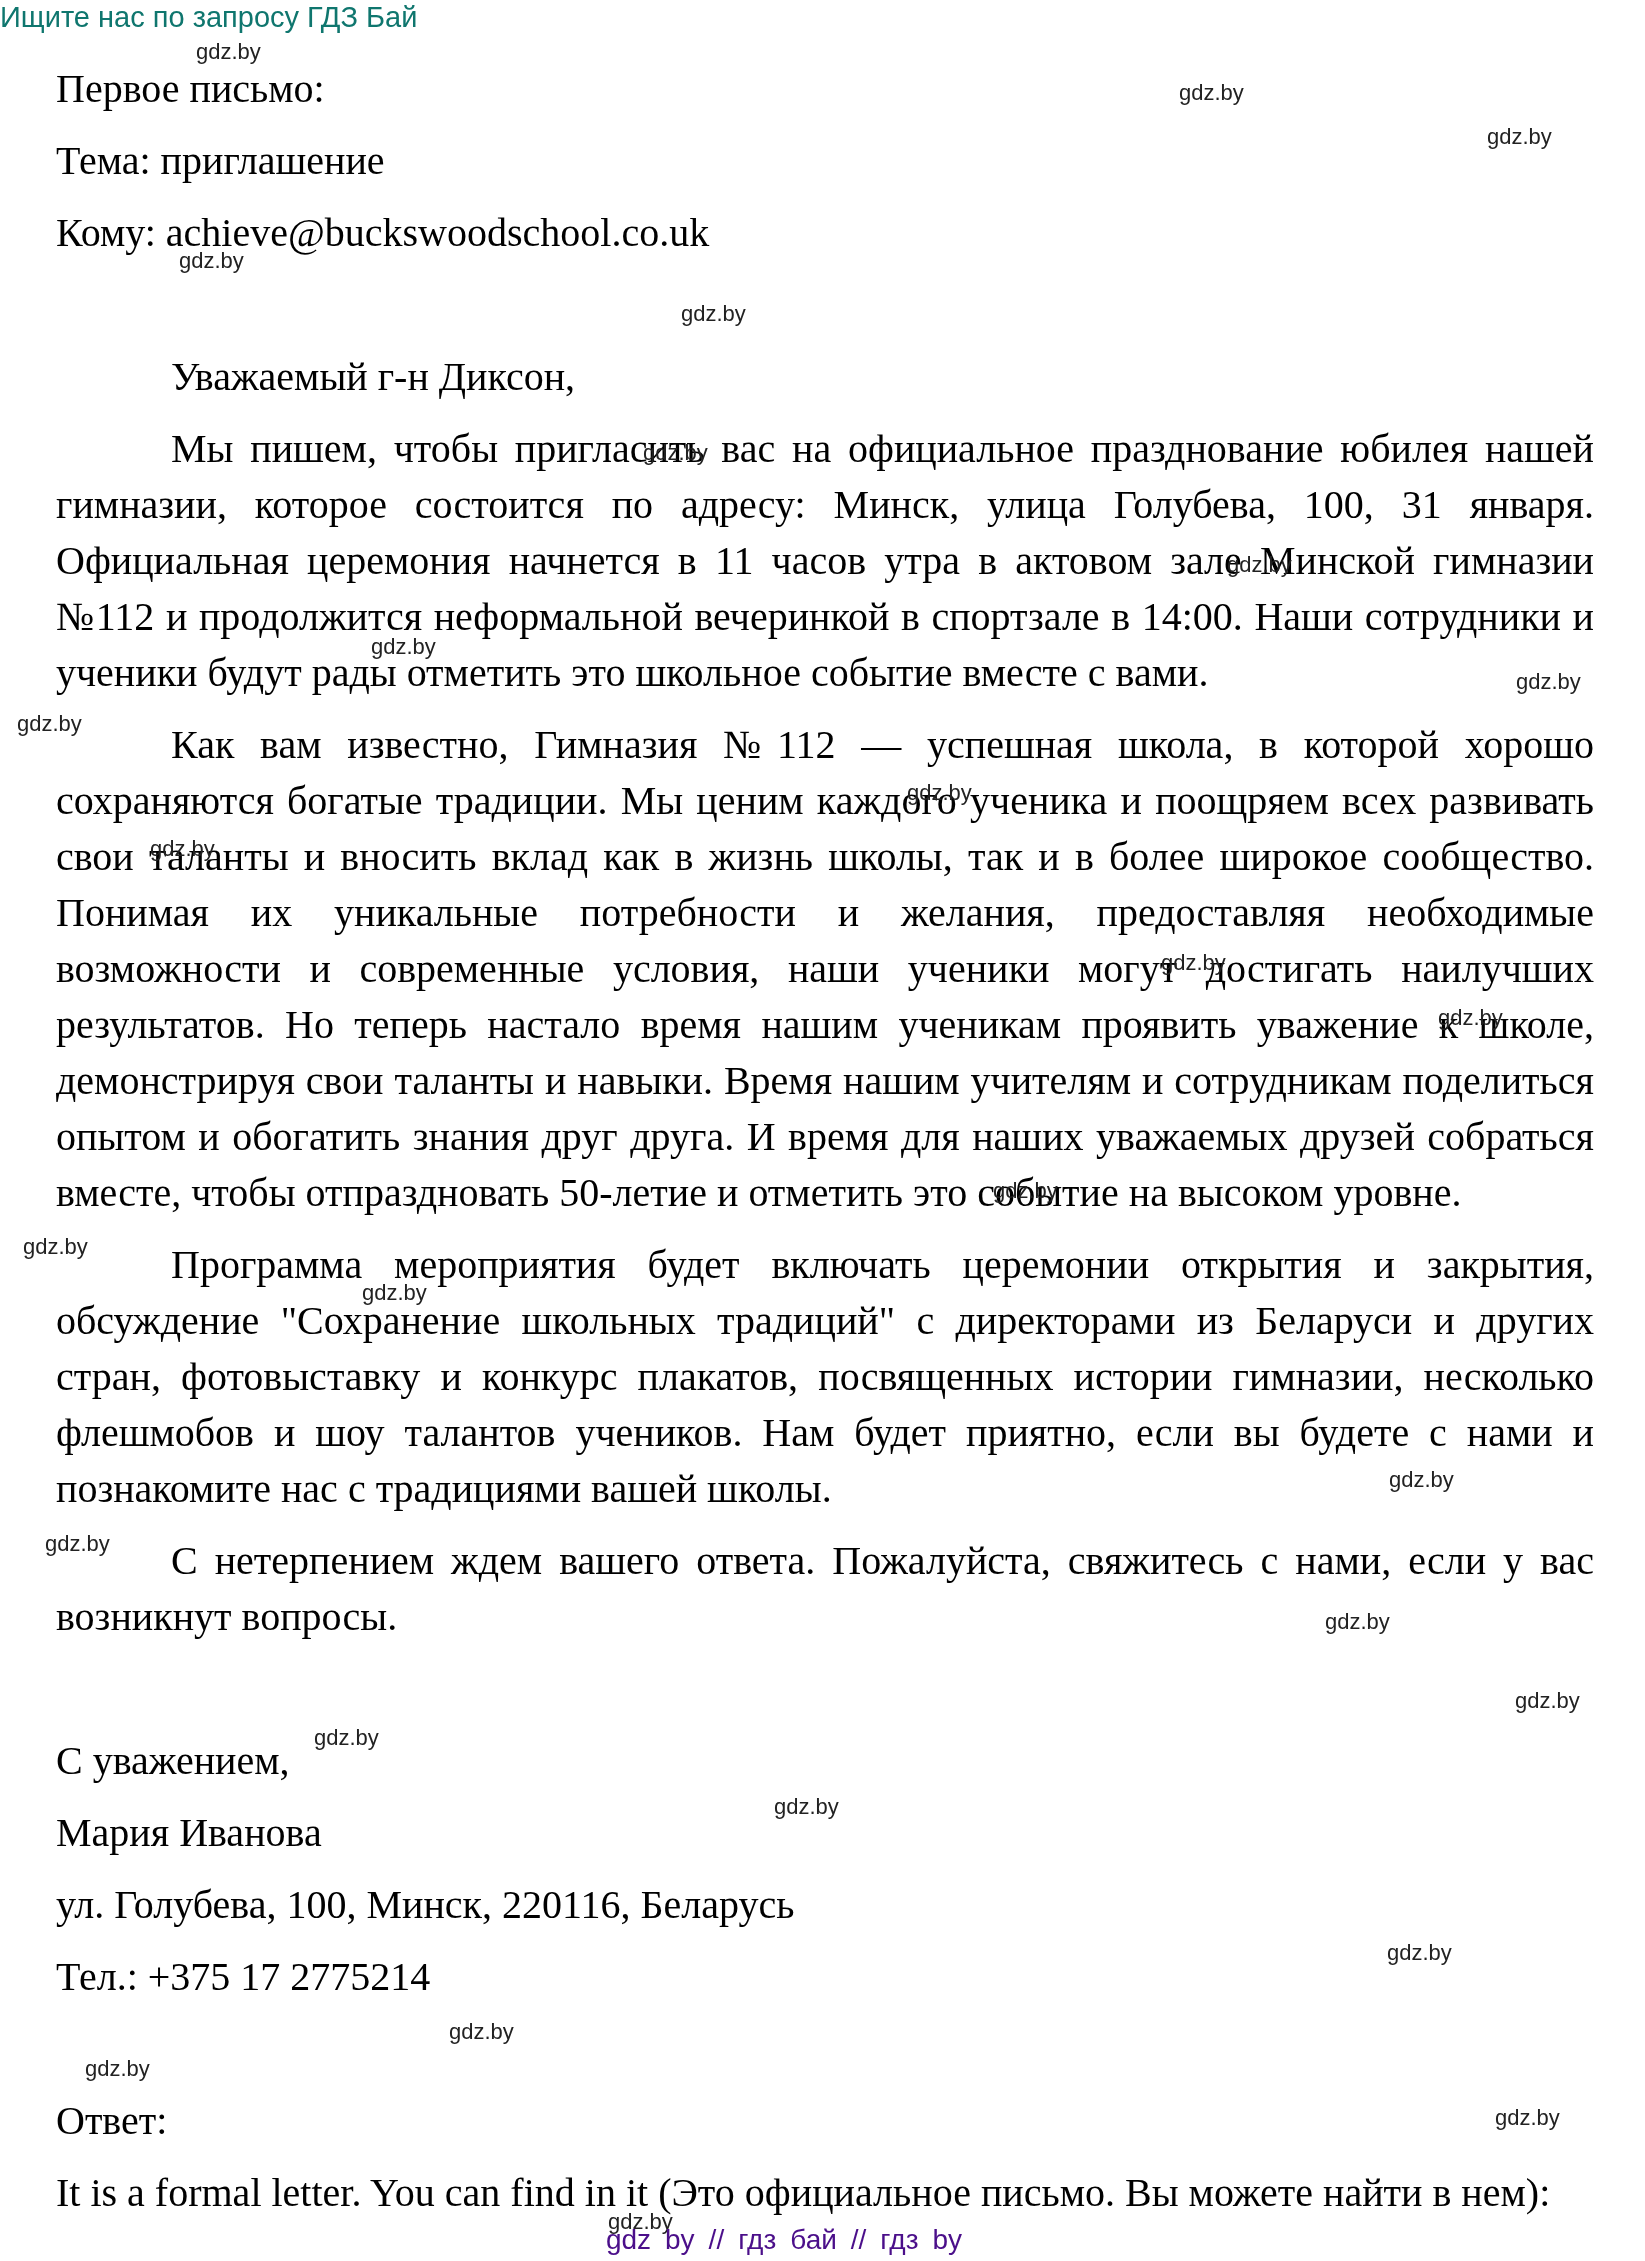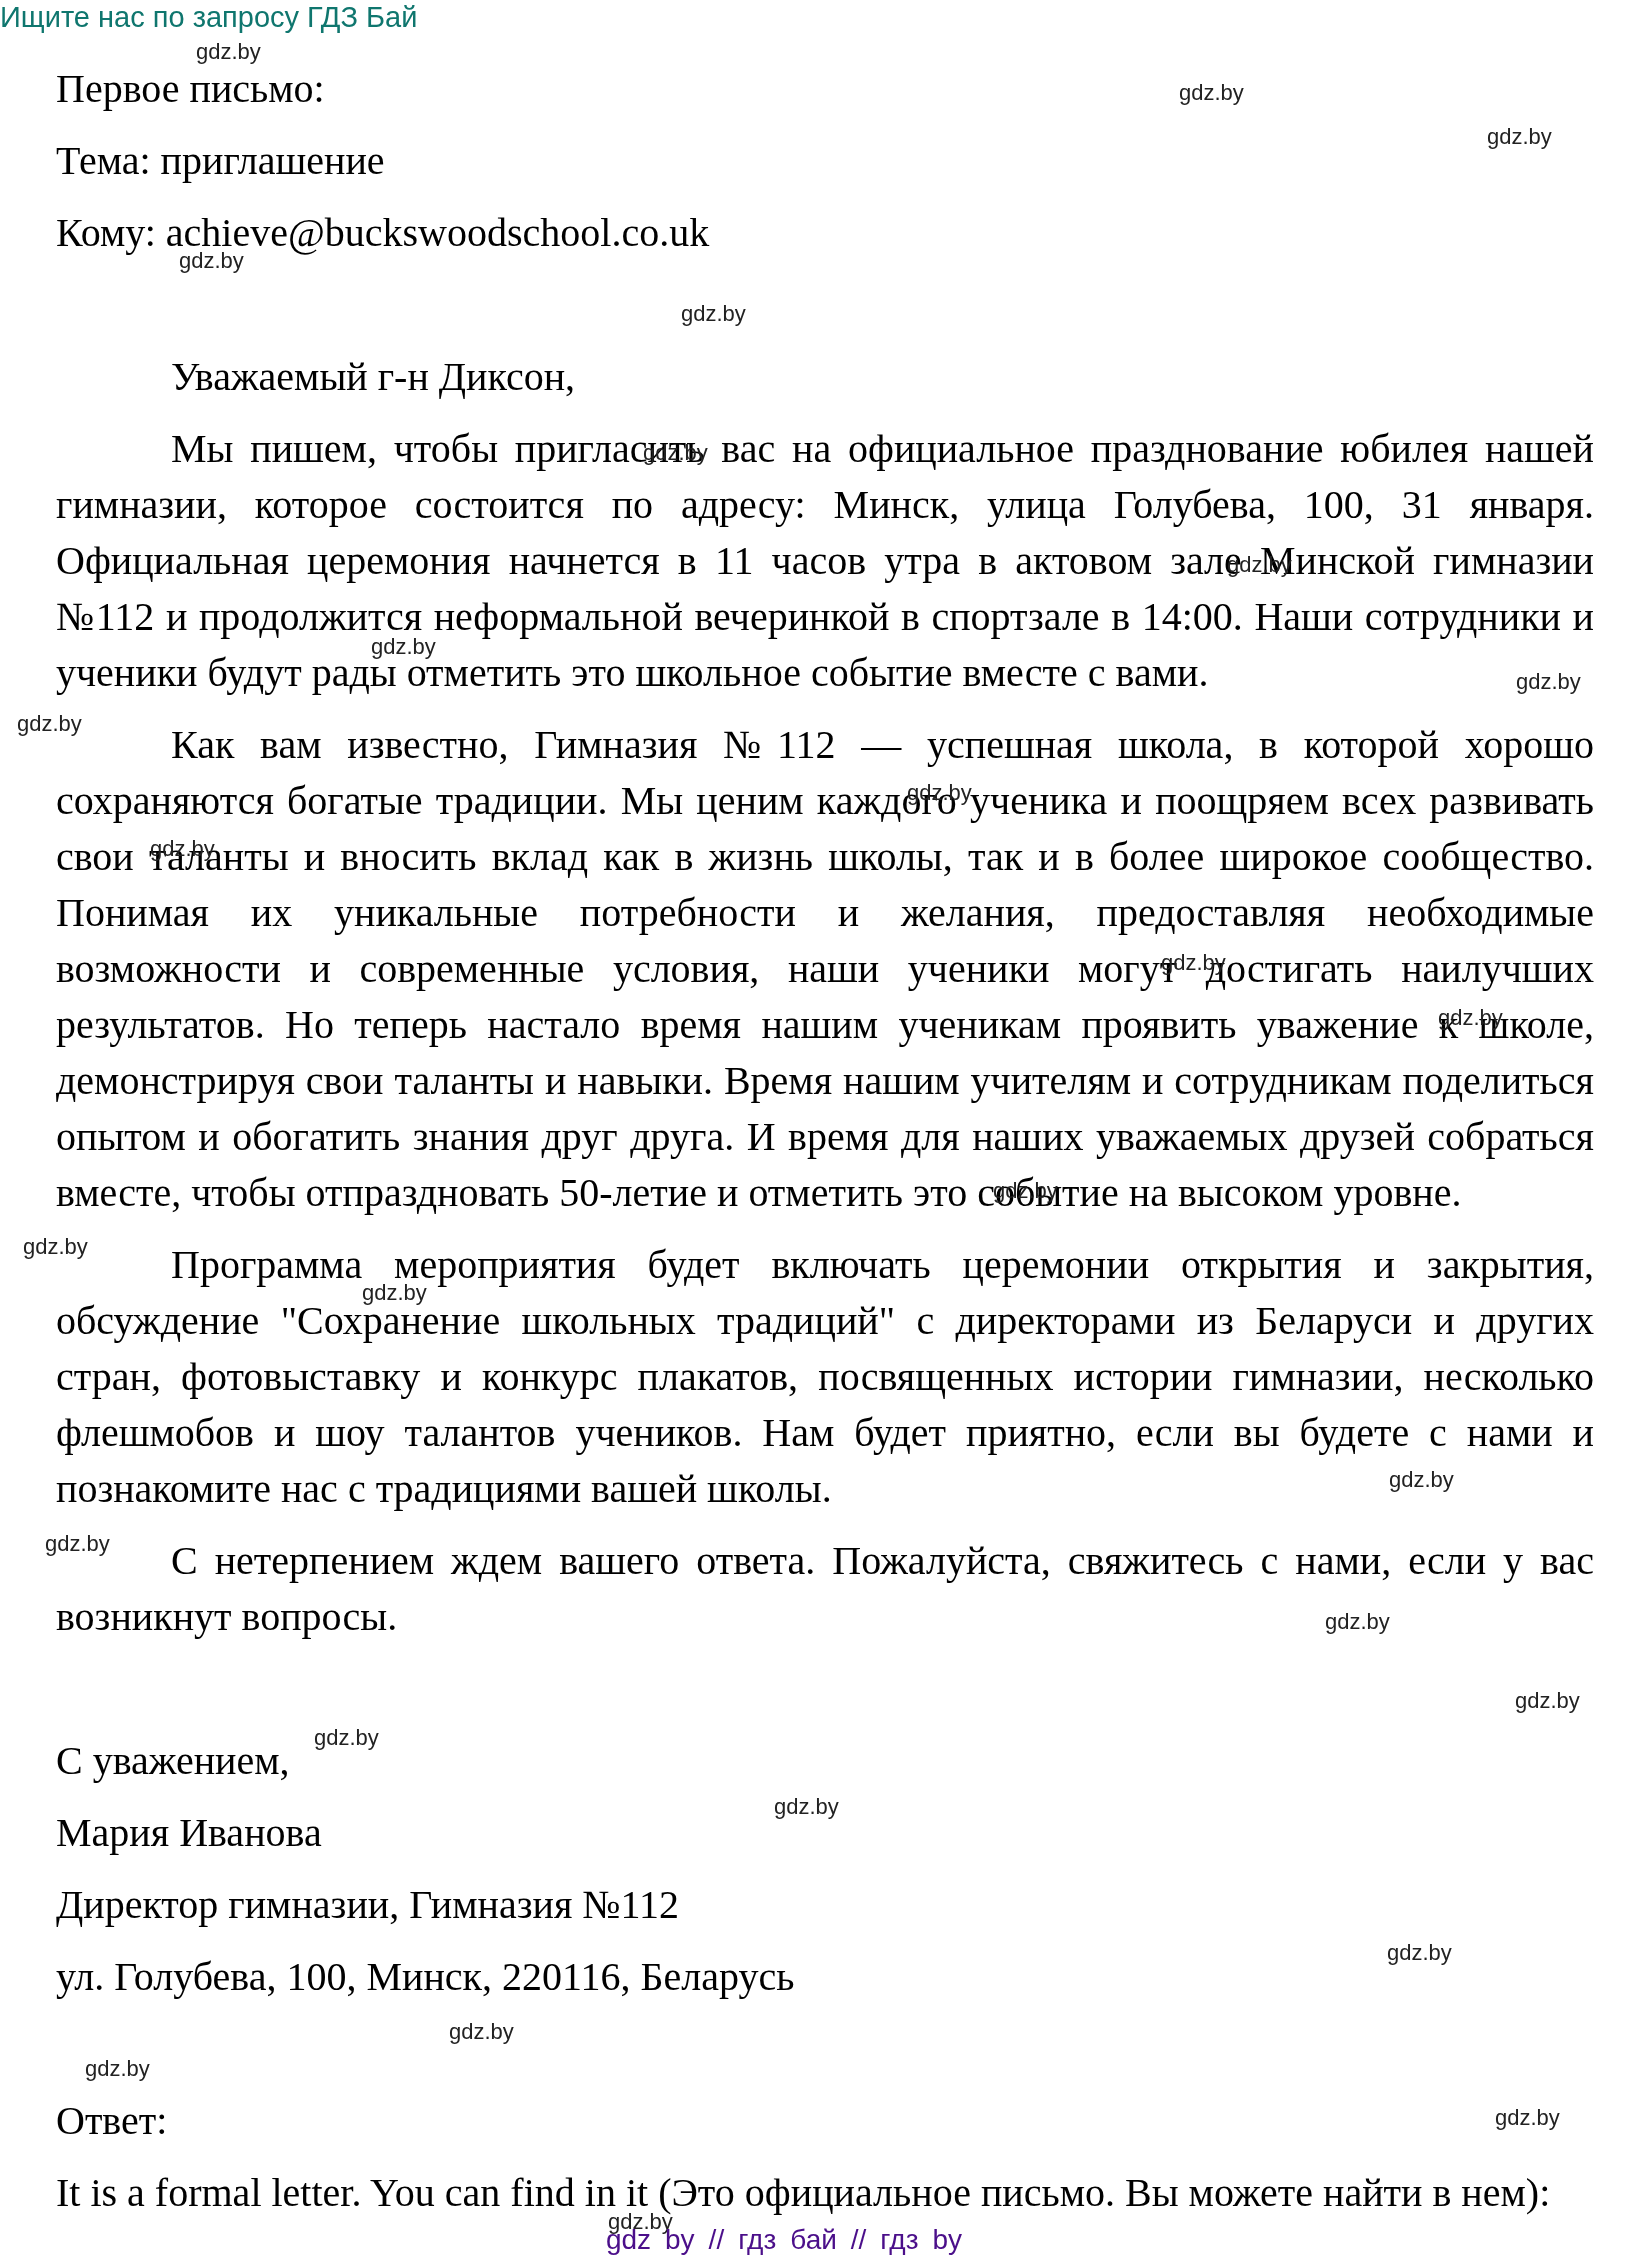--- a/index.html
+++ b/index.html
@@ -27,22 +27,22 @@
   <p>Кому: achieve@buckswoodschool.co.uk</p>
   <div class="gap"></div>
   <p class="indent">Уважаемый г-н Диксон,</p>
   <p class="just indent">Мы пишем, чтобы пригласить вас на официальное празднование юбилея нашей гимназии, которое состоится по адресу: Минск, улица Голубева, 100, 31 января. Официальная церемония начнется в 11 часов утра в актовом зале Минской гимназии №112 и продолжится неформальной вечеринкой в спортзале в 14:00. Наши сотрудники и ученики будут рады отметить это школьное событие вместе с вами.</p>
   <p class="just indent">Как вам известно, Гимназия №112 — успешная школа, в которой хорошо сохраняются богатые традиции. Мы ценим каждого ученика и поощряем всех развивать свои таланты и вносить вклад как в жизнь школы, так и в более широкое сообщество. Понимая их уникальные потребности и желания, предоставляя необходимые возможности и современные условия, наши ученики могут достигать наилучших результатов. Но теперь настало время нашим ученикам проявить уважение к школе, демонстрируя свои таланты и навыки. Время нашим учителям и сотрудникам поделиться опытом и обогатить знания друг друга. И время для наших уважаемых друзей собраться вместе, чтобы отпраздновать 50-летие и отметить это событие на высоком уровне.</p>
   <p class="just indent">Программа мероприятия будет включать церемонии открытия и закрытия, обсуждение "Сохранение школьных традиций" с директорами из Беларуси и других стран, фотовыставку и конкурс плакатов, посвященных истории гимназии, несколько флешмобов и шоу талантов учеников. Нам будет приятно, если вы будете с нами и познакомите нас с традициями вашей школы.</p>
   <p class="just indent">С нетерпением ждем вашего ответа. Пожалуйста, свяжитесь с нами, если у вас возникнут вопросы.</p>
   <div class="gap"></div>
   <p>С уважением,</p>
   <p>Мария Иванова</p>
-  <p>Директор гимназии, Гимназия №112</p>
   <p>ул. Голубева, 100, Минск, 220116, Беларусь</p>
+  <p>Тел.: +375 17 2775214</p>
   <div class="gap"></div>
   <p>Ответ:</p>
   <p class="just">It is a formal letter. You can find in it (Это официальное письмо. Вы можете найти в нем):</p>
 </div>
 
 <span class="wm" style="left:196px;top:40px">gdz.by</span>
 <span class="wm" style="left:1179px;top:81px">gdz.by</span>
 <span class="wm" style="left:1487px;top:125px">gdz.by</span>
 <span class="wm" style="left:179px;top:249px">gdz.by</span>
 <span class="wm" style="left:681px;top:302px">gdz.by</span>

